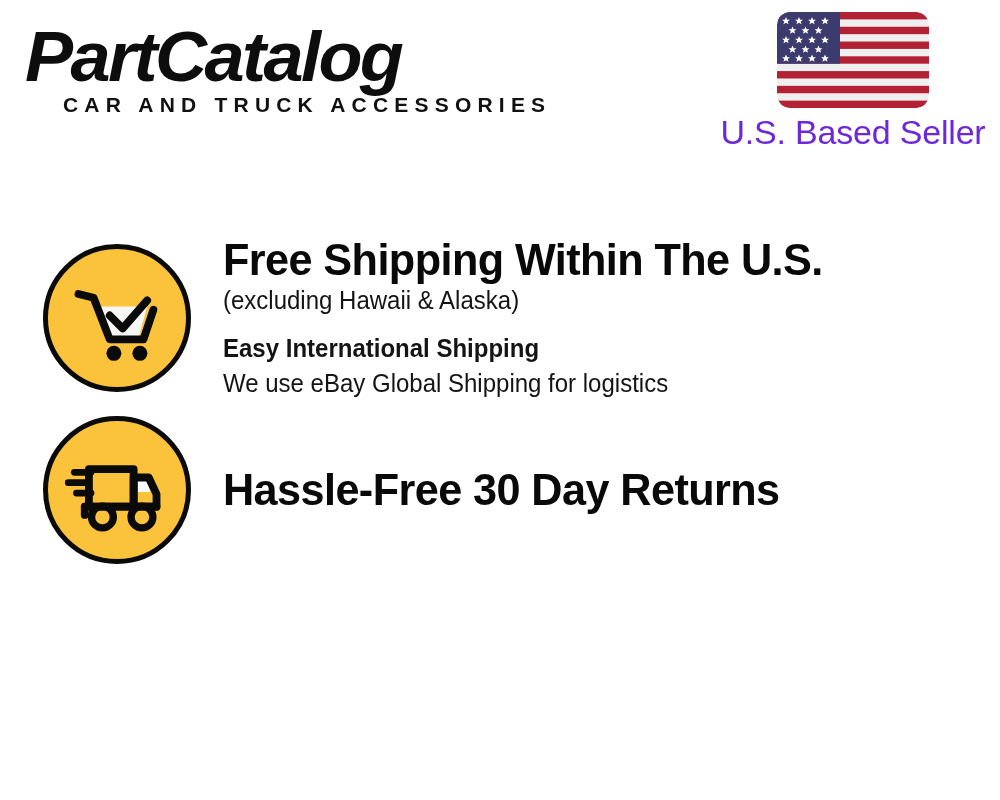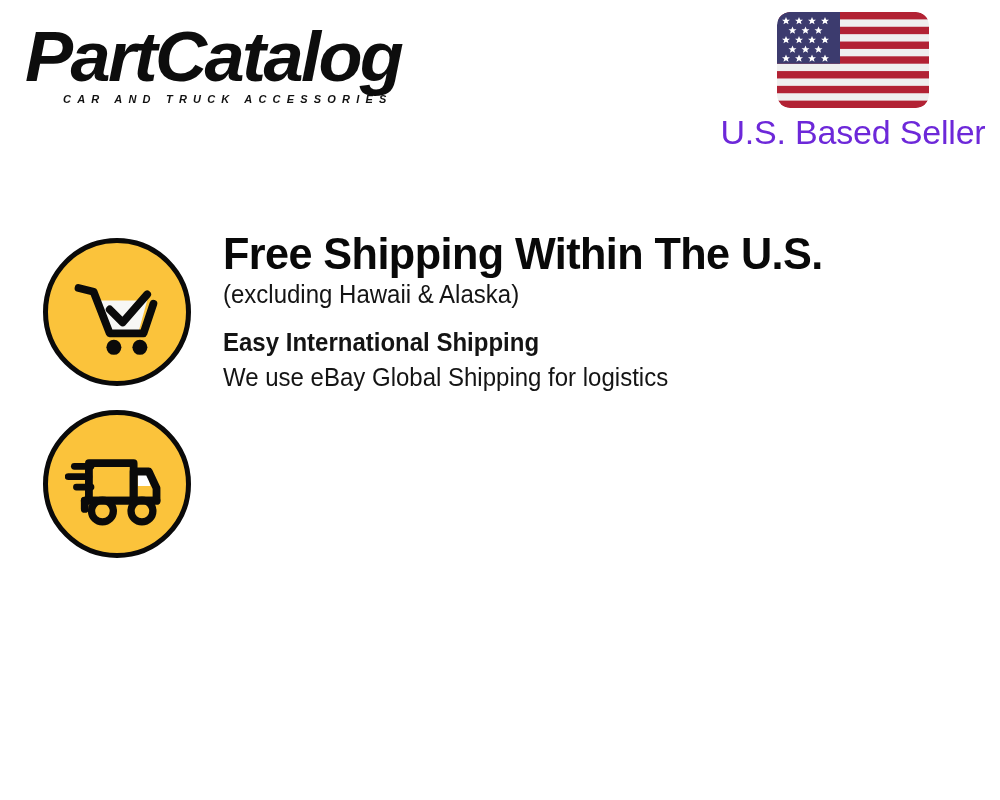--- a/index.html
+++ b/index.html
@@ -35,22 +35,21 @@
     line-height: 0.95;
     letter-spacing: -2.5px;
     color: #0d0d0d;
     white-space: nowrap;
     transform: scaleX(1.03);
     transform-origin: left center;
   }
   .logo-tagline {
     font-family: "Liberation Sans", sans-serif;
     font-weight: 700;
-    font-style: italic;
-    font-size: 11px;
+    font-size: 21px;
     letter-spacing: 6.2px;
     color: #111111;
     margin-top: 2px;
     margin-left: 38px;
     white-space: nowrap;
   }
 
   .seller-block {
     position: absolute;
     right: 12px;
@@ -75,21 +74,21 @@
     line-height: 1.1;
     margin-top: 6px;
     white-space: nowrap;
     letter-spacing: -0.2px;
   }
 
   
   .features {
     position: absolute;
     left: 0;
-    top: 226px;
+    top: 232px;
     width: 804px;
   }
   .feature-row {
     position: relative;
     display: flex;
     align-items: center;
     height: 172px;
   }
   .icon-badge {
     position: relative;
@@ -246,17 +245,20 @@
           <path d="M19 66 L19 74" stroke="#0a0a0a" stroke-width="7.5" stroke-linecap="round"></path>
 
           <circle cx="36" cy="76" r="10.5" fill="none" stroke="#0a0a0a" stroke-width="7"></circle>
           <circle cx="74" cy="76" r="10.5" fill="none" stroke="#0a0a0a" stroke-width="7"></circle>
 
           <path d="M9 33 L25 33" stroke="#0a0a0a" stroke-width="6.5" stroke-linecap="round"></path>
           <path d="M3 43 L23 43" stroke="#0a0a0a" stroke-width="6.5" stroke-linecap="round"></path>
           <path d="M11 53 L25 53" stroke="#0a0a0a" stroke-width="6.5" stroke-linecap="round"></path>
         </svg>
       </div>
+      <div class="feature-text">
+        <div class="feature-headline">Hassle-Free 30 Day Returns</div>
+      </div>
     </div>
 
 
   </div>
 </div>
 
 </body></html>

